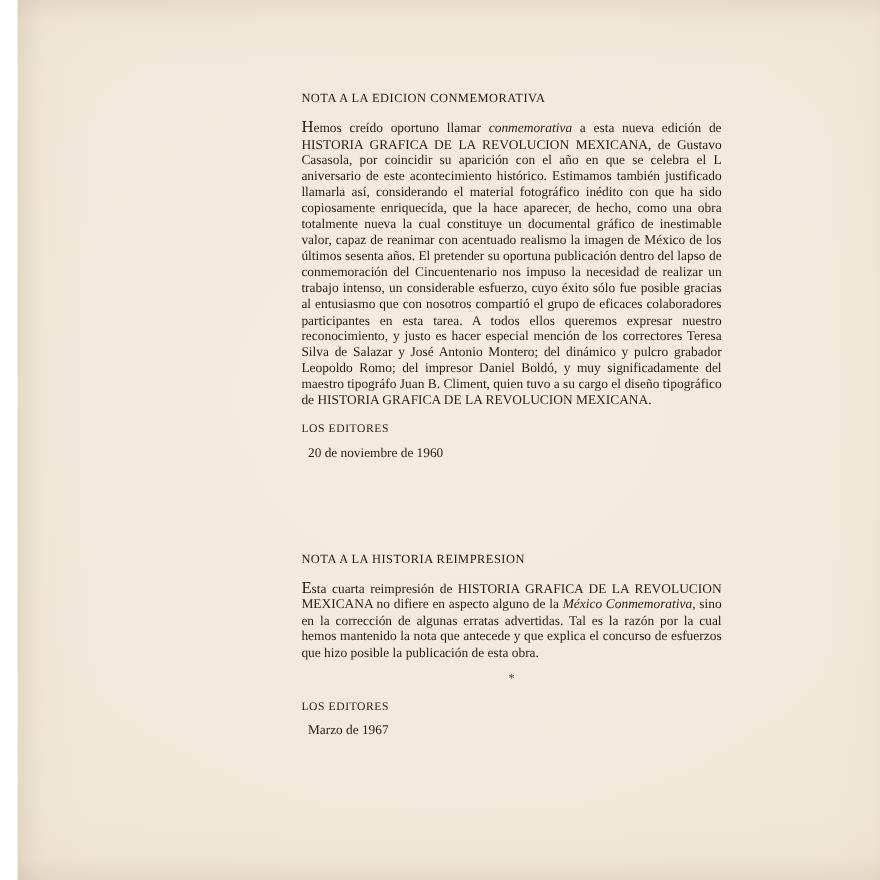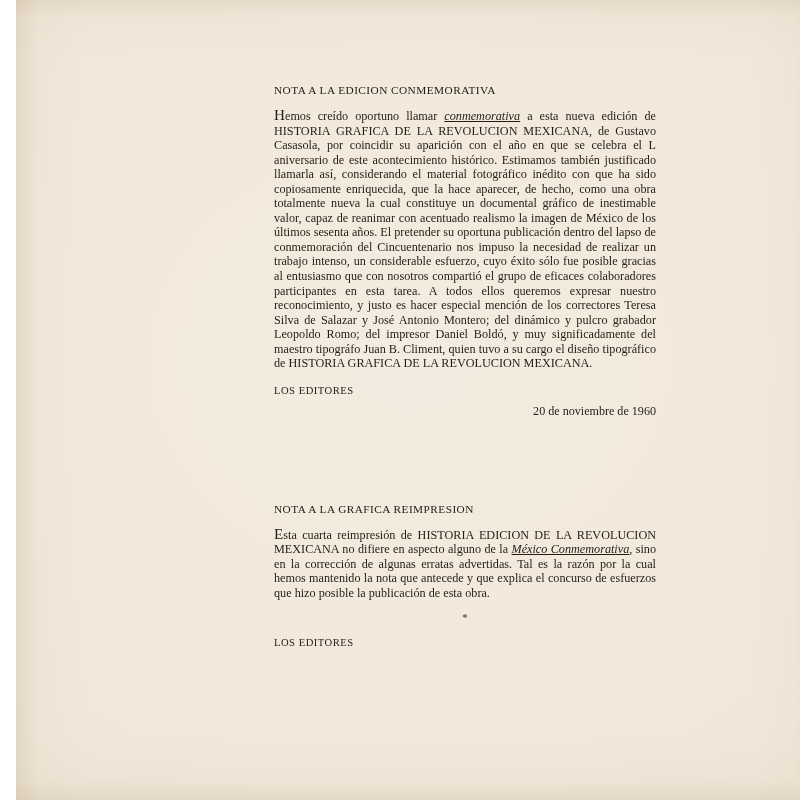--- a/index.html
+++ b/index.html
@@ -61,32 +61,31 @@
     margin: 0;
     color: #241d16;
     hyphens: manual;
   }
   .note-body .lead {
     font-size: 15.2px;
     line-height: 0;
   }
   .note-body i {
     font-style: italic;
-    text-decoration: underline;
   }
 
   .signature {
     font-size: 10.6px;
     letter-spacing: 0.5px;
     margin: 14px 0 0 0;
     color: #241d16;
   }
   .datestamp {
     font-size: 12.1px;
-    text-align: right;
+    text-align: left;
     margin: 8px 0 0 6px;
     color: #241d16;
   }
 
   #section-gap { height: 84px; }
 
   .separator-dot {
     text-align: center;
     font-size: 11px;
     color: #3a2f24;
@@ -114,26 +113,27 @@
 
       <p class="signature">LOS EDITORES</p>
 
       <p class="datestamp">20 de noviembre de 1960</p>
     </div>
 
     <div id="section-gap"></div>
 
     <div class="second-note">
 
-      <h1 class="note-heading">NOTA A LA GRAFICA REIMPRESION</h1>
+      <h1 class="note-heading">NOTA A LA HISTORIA REIMPRESION</h1>
 
       <p class="note-body">
-        <span class="lead">E</span><span>sta cuarta reimpresión de HISTORIA EDICION DE LA REVOLUCION MEXICANA no difiere en aspecto alguno de la </span><i>México Conmemorativa</i><span>, sino en la corrección de algunas erratas advertidas. Tal es la razón por la cual hemos mantenido la nota que antecede y que explica el concurso de esfuerzos que hizo posible la publicación de esta obra.</span>
+        <span class="lead">E</span><span>sta cuarta reimpresión de HISTORIA GRAFICA DE LA REVOLUCION MEXICANA no difiere en aspecto alguno de la </span><i>México Conmemorativa</i><span>, sino en la corrección de algunas erratas advertidas. Tal es la razón por la cual hemos mantenido la nota que antecede y que explica el concurso de esfuerzos que hizo posible la publicación de esta obra.</span>
       </p>
 
       <p class="separator-dot">*</p>
 
       <p class="signature">LOS EDITORES</p>
 
+      <p class="datestamp">Marzo de 1967</p>
     </div>
 
   </div>
 </div>
 
 </body></html>

